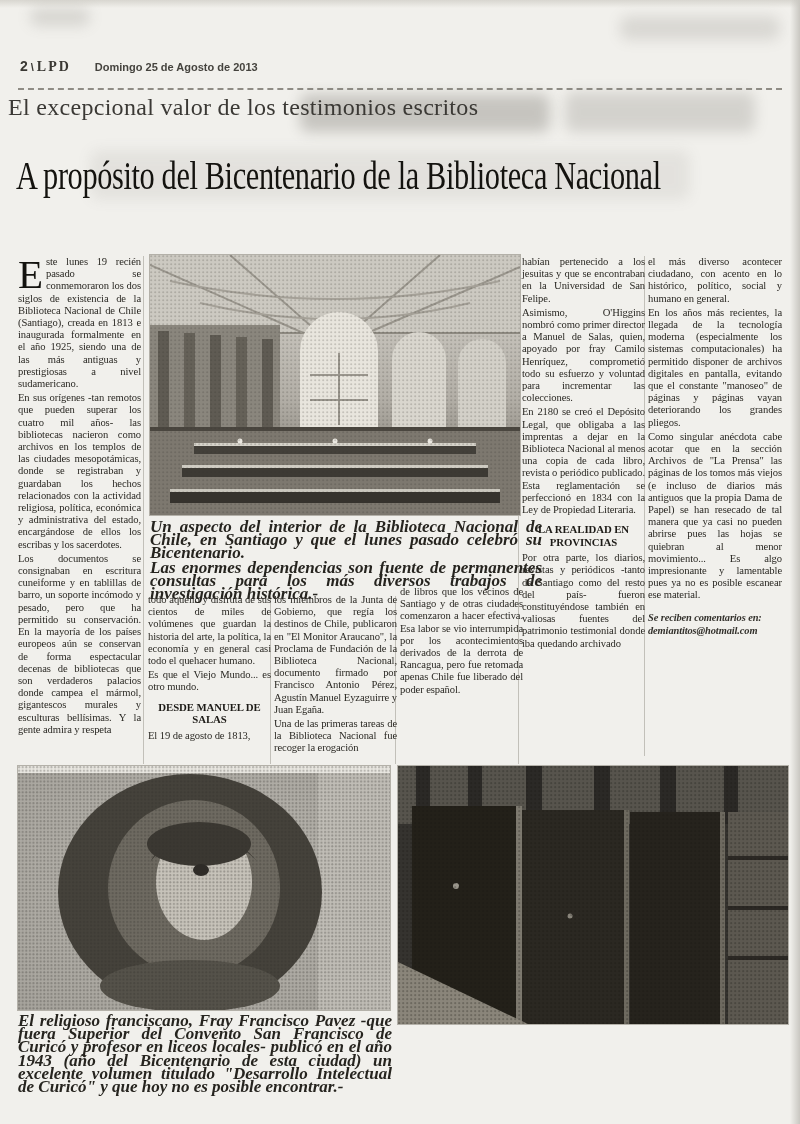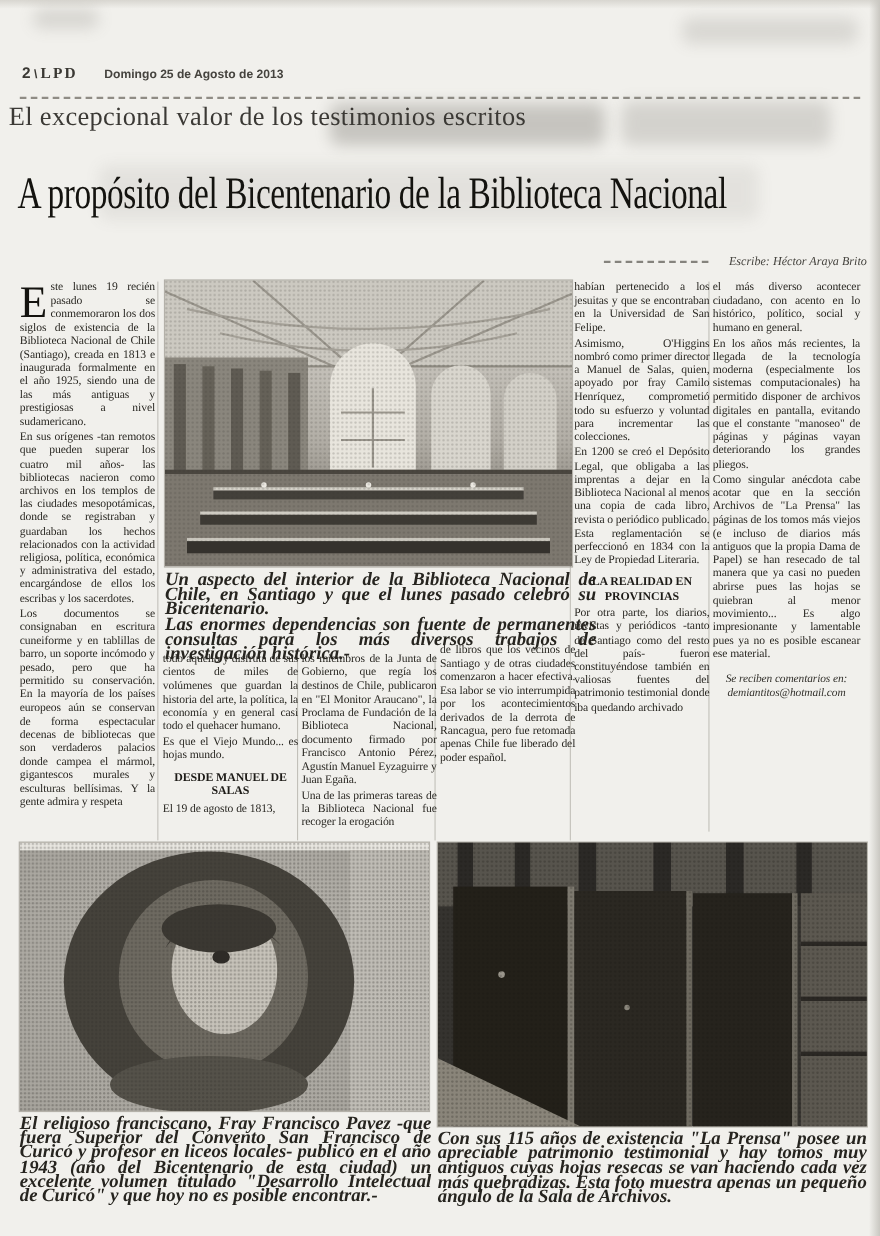--- a/index.html
+++ b/index.html
@@ -38,21 +38,21 @@
   .byline-dash{display:inline-block;width:95px;border-top:2px dashed #6b6862;
     vertical-align:middle;margin-right:16px;opacity:.8;}
 
   
   .col{position:absolute;width:123px;text-align:justify;
     font-size:10.6px;line-height:12.2px;letter-spacing:-0.1px;color:#2a2823;}
   .col p{margin:0 0 2px 0;}
   .dropcap{float:left;font-size:41px;line-height:33px;padding:2px 3px 0 0;color:#14130f;}
   .subhead{font-weight:bold;text-align:center;font-size:10.8px;line-height:12.5px;
     margin:7px 4px 4px;color:#1d1b17;}
-  .contact{margin-top:9px;font-weight:normal;font-style:italic;text-align:center;
+  .contact{margin-top:9px;font-weight:bold;font-style:italic;text-align:left;
     font-size:10.4px;line-height:13px;color:#33312c;}
 
   .vrule{position:absolute;width:1px;background:#a9a69e;opacity:.65;}
 
   
   .photo{position:absolute;box-shadow:0 0 0 1px #b4b1a9;}
   .photo svg{display:block;width:100%;height:100%;}
   .caption{position:absolute;font-weight:bold;font-style:italic;
     font-size:17px;line-height:13.2px;text-align:justify;color:#26241f;}
   .caption p{margin:0 0 1px 0;}
@@ -72,24 +72,20 @@
   <div class="blob" style="left:30px;top:8px;width:60px;height:18px;opacity:.20;"></div>
 
   <div class="masthead">
     <span class="pn">2</span><span class="sep">\</span><span class="brand">LPD</span><span class="date">Domingo 25 de Agosto de 2013</span>
   </div>
   <div class="rule-dashed"></div>
 
   <div class="kicker">El excepcional valor de los testimonios escritos</div>
   <div class="headline-wrap">
     <span class="headline">A propósito del Bicentenario de la Biblioteca Nacional</span>
-  </div>
-  <div class="byline-row">
-    <span class="byline-dash"></span>
-    <span>Escribe: Héctor Araya Brito</span>
   </div>
 
   <div class="vrule" style="left:143px;top:256px;height:508px;"></div>
   <div class="vrule" style="left:270px;top:596px;height:168px;"></div>
   <div class="vrule" style="left:395px;top:596px;height:168px;"></div>
   <div class="vrule" style="left:518px;top:256px;height:508px;"></div>
   <div class="vrule" style="left:644px;top:256px;height:500px;"></div>
 
   <div class="col" style="left:18px;top:256px;height:510px;">
     <p><span class="dropcap">E</span><span>ste lunes 19 recién pasado se conmemoraron los dos siglos de existencia de la Biblioteca Nacional de Chile (Santiago), creada en 1813 e inaugurada formalmente en el año 1925, siendo una de las más antiguas y prestigiosas a nivel sudamericano.</span></p>
@@ -145,36 +141,36 @@
     </svg>
   </div>
 
   <div class="caption" style="left:150px;top:520px;width:392px;">
     <p>Un aspecto del interior de la Biblioteca Nacional de Chile, en Santiago y que el lunes pasado celebró su Bicentenario.</p>
     <p>Las enormes dependencias son fuente de permanentes consultas para los más diversos trabajos de investigación histórica.-</p>
   </div>
 
   <div class="col" style="left:148px;top:594px;height:172px;">
     <p>todo aquello y disfruta de sus cientos de miles de volúmenes que guardan la historia del arte, la política, la economía y en general casi todo el quehacer humano.</p>
-    <p>Es que el Viejo Mundo... es hojas mundo.</p>
+    <p>Es que el Viejo Mundo... es otro mundo.</p>
     <div class="subhead">DESDE MANUEL DE SALAS</div>
     <p>El 19 de agosto de 1813,</p>
   </div>
   <div class="col" style="left:274px;top:594px;height:172px;">
     <p>los miembros de la Junta de Gobierno, que regía los destinos de Chile, publicaron en "El Monitor Araucano", la Proclama de Fundación de la Biblioteca Nacional, documento firmado por Francisco Antonio Pérez, Agustín Manuel Eyzaguirre y Juan Egaña.</p>
     <p>Una de las primeras tareas de la Biblioteca Nacional fue recoger la erogación</p>
   </div>
   <div class="col" style="left:400px;top:586px;height:180px;">
     <p>de libros que los vecinos de Santiago y de otras ciudades comenzaron a hacer efectiva. Esa labor se vio interrumpida por los acontecimientos derivados de la derrota de Rancagua, pero fue retomada apenas Chile fue liberado del poder español.</p>
   </div>
 
   <div class="col" style="left:522px;top:256px;height:510px;">
     <p>habían pertenecido a los jesuitas y que se encontraban en la Universidad de San Felipe.</p>
     <p>Asimismo, O'Higgins nombró como primer director a Manuel de Salas, quien, apoyado por fray Camilo Henríquez, comprometió todo su esfuerzo y voluntad para incrementar las colecciones.</p>
-    <p>En 1200 se creó el Depósito Legal, que obligaba a las imprentas a dejar en la Biblioteca Nacional al menos una copia de cada libro, revista o periódico publicado. Esta reglamentación se perfeccionó en 1834 con la Ley de Propiedad Literaria.</p>
+    <p>En 2180 se creó el Depósito Legal, que obligaba a las imprentas a dejar en la Biblioteca Nacional al menos una copia de cada libro, revista o periódico publicado. Esta reglamentación se perfeccionó en 1834 con la Ley de Propiedad Literaria.</p>
     <div class="subhead">LA REALIDAD EN PROVINCIAS</div>
     <p>Por otra parte, los diarios, revistas y periódicos -tanto de Santiago como del resto del país- fueron constituyéndose también en valiosas fuentes del patrimonio testimonial donde iba quedando archivado</p>
   </div>
 
   <div class="col" style="left:648px;top:256px;height:510px;width:134px;">
     <p>el más diverso acontecer ciudadano, con acento en lo histórico, político, social y humano en general.</p>
     <p>En los años más recientes, la llegada de la tecnología moderna (especialmente los sistemas computacionales) ha permitido disponer de archivos digitales en pantalla, evitando que el constante "manoseo" de páginas y páginas vayan deteriorando los grandes pliegos.</p>
     <p>Como singular anécdota cabe acotar que en la sección Archivos de "La Prensa" las páginas de los tomos más viejos (e incluso de diarios más antiguos que la propia Dama de Papel) se han resecado de tal manera que ya casi no pueden abrirse pues las hojas se quiebran al menor movimiento... Es algo impresionante y lamentable pues ya no es posible escanear ese material.</p>
     <div class="contact">
       <span>Se reciben comentarios en:</span><br>
@@ -234,15 +230,14 @@
       <rect x="330" y="90" width="60" height="4" fill="#2b2824"></rect>
       <rect x="330" y="140" width="60" height="4" fill="#2b2824"></rect>
       <rect x="330" y="190" width="60" height="4" fill="#2b2824"></rect>
       <polygon points="0,258 130,258 0,196" fill="#8a857a"></polygon>
       <circle cx="58" cy="120" r="3" fill="#9a968c"></circle>
       <circle cx="172" cy="150" r="2.5" fill="#8a867c"></circle>
       <rect width="390" height="258" fill="url(#ht3)" opacity="0.25"></rect>
     </svg>
   </div>
 
-  <div class="caption" style="left:398px;top:1028px;width:390px;">Con sus 115 años de existencia "La Prensa" posee un apreciable patrimonio testimonial y hay tomos muy antiguos cuyas hojas resecas se van haciendo cada vez más quebradizas. Esta foto muestra apenas un pequeño ángulo de la Sala de Archivos.</div>
 
 </div>
 
 </body></html>

